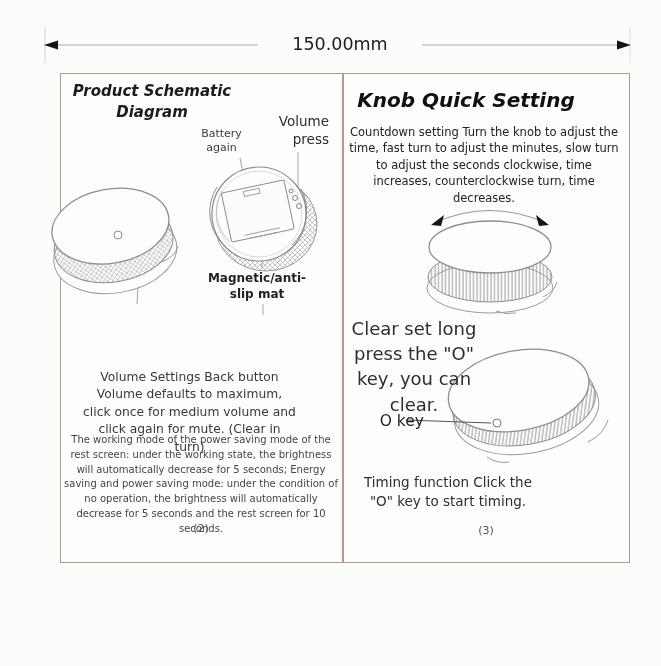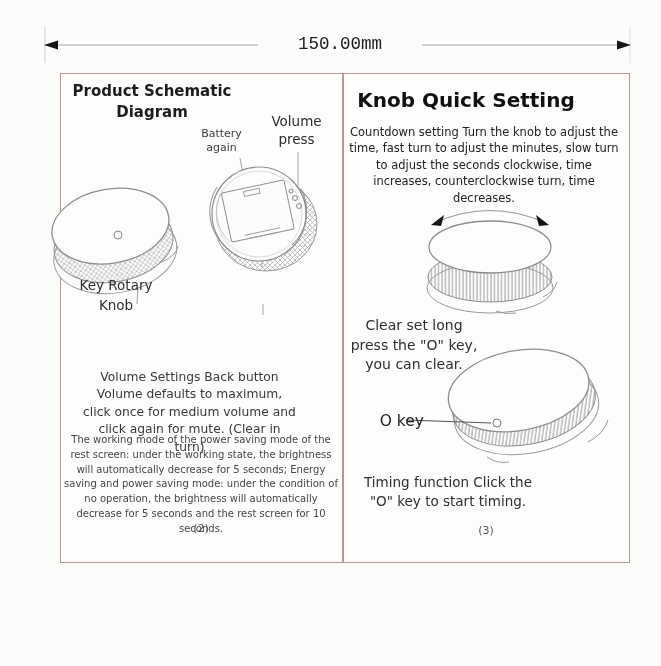--- a/index.html
+++ b/index.html
@@ -10,33 +10,33 @@
     color:#2e2e2e;
   }
   .panels{
     position:absolute;left:60px;top:73px;width:568px;height:488px;
     border:1.5px solid #b69792;background:#fdfdfb;
   }
   .panel-divider{
     position:absolute;left:281px;top:0;bottom:0;width:1.5px;background:#b69792;
   }
   .txt{position:absolute;text-align:center;}
-  .dim-label{left:255px;top:34px;width:170px;font-size:17.5px;color:#1b1b1b;font-family:Liberation Mono, monospace;}
-  .lp-title{left:72px;top:81px;width:160px;font-size:15px;font-weight:bold;color:#1c1c1c;line-height:1.42;}
+  .dim-label{left:255px;top:34px;width:170px;font-size:17.5px;color:#1b1b1b;}
+  .lp-title{left:72px;top:81px;width:160px;font-size:15px;font-weight:bold;color:#1c1c1c;line-height:1.42;font-style:italic;}
   .lbl-battery{left:194px;top:127px;width:55px;font-size:11px;color:#3c3c3c;line-height:1.3;}
-  .lbl-volume{left:264px;top:112px;width:65px;font-size:13.5px;color:#2c2c2c;line-height:1.35;}
+  .lbl-volume{left:264px;top:112px;width:65px;font-size:13.5px;color:#2c2c2c;line-height:1.35;text-align:right;}
   .lbl-keyknob{left:71px;top:276px;width:90px;font-size:13.5px;color:#2c2c2c;line-height:1.45;}
   .lbl-mat{left:197px;top:271px;width:120px;font-size:12px;font-weight:bold;color:#222;line-height:1.3;}
   .lp-p1{left:68px;top:317px;width:250px;font-size:11.2px;color:#444;line-height:1.5;}
   .lp-p2{left:82px;top:369px;width:215px;font-size:12.3px;color:#3a3a3a;line-height:1.42;}
   .lp-p3{left:63px;top:433px;width:276px;font-size:10px;color:#454545;line-height:1.48;}
   .lp-num{left:60px;top:522px;width:282px;font-size:11px;color:#555;}
-  .rp-title{left:346px;top:88px;width:240px;font-size:20px;font-weight:bold;color:#101010;}
+  .rp-title{left:346px;top:88px;width:240px;font-size:20px;font-weight:bold;color:#101010;font-style:italic;}
   .rp-p1{left:348px;top:124px;width:272px;font-size:11.5px;font-weight:400;color:#222;line-height:1.43;}
-  .rp-clear{left:350px;top:316px;width:128px;font-size:14px;color:#2e2e2e;line-height:1.4;}
+  .rp-clear{left:350px;top:316px;width:128px;font-size:18px;color:#2e2e2e;line-height:1.4;}
   .rp-okey{left:364px;top:412px;width:60px;font-size:15.5px;color:#222;text-align:right;}
   .rp-timing{left:358px;top:473px;width:180px;font-size:13.5px;color:#2e2e2e;line-height:1.4;}
   .rp-num{left:342px;top:524px;width:288px;font-size:11px;color:#555;}
   svg.art{position:absolute;left:0;top:0;}
 </style>
 </head>
 <body>
 
 <div class="page">
 
@@ -127,21 +127,21 @@
       <path d="M487,457 q10,7 22,5" fill="none" stroke="#9a9a9a" stroke-width="1"></path>
       <line x1="406" y1="420" x2="491" y2="423" stroke="#555" stroke-width="1"></line>
     </g>
   </svg>
 
   <div class="txt dim-label">150.00mm</div>
 
   <div class="txt lp-title">Product Schematic Diagram</div>
   <div class="txt lbl-battery">Battery again</div>
   <div class="txt lbl-volume">Volume press</div>
-  <div class="txt lbl-keyknob">Key Rotary Knob</div>
+  <div class="txt lbl-mat">Magnetic/anti-slip mat</div>
   <div class="txt lp-p2">Volume Settings Back button Volume defaults to maximum, click once for medium volume and click again for mute. (Clear in turn)</div>
   <div class="txt lp-p3">The working mode of the power saving mode of the rest screen: under the working state, the brightness will automatically decrease for 5 seconds; Energy saving and power saving mode: under the condition of no operation, the brightness will automatically decrease for 5 seconds and the rest screen for 10 seconds.</div>
   <div class="txt lp-num">(2)</div>
 
   <div class="txt rp-title">Knob Quick Setting</div>
   <div class="txt rp-p1">Countdown setting Turn the knob to adjust the time, fast turn to adjust the minutes, slow turn to adjust the seconds clockwise, time increases, counterclockwise turn, time decreases.</div>
   <div class="txt rp-clear">Clear set long press the "O" key, you can clear.</div>
   <div class="txt rp-okey">O key</div>
   <div class="txt rp-timing">Timing function Click the "O" key to start timing.</div>
   <div class="txt rp-num">(3)</div>

